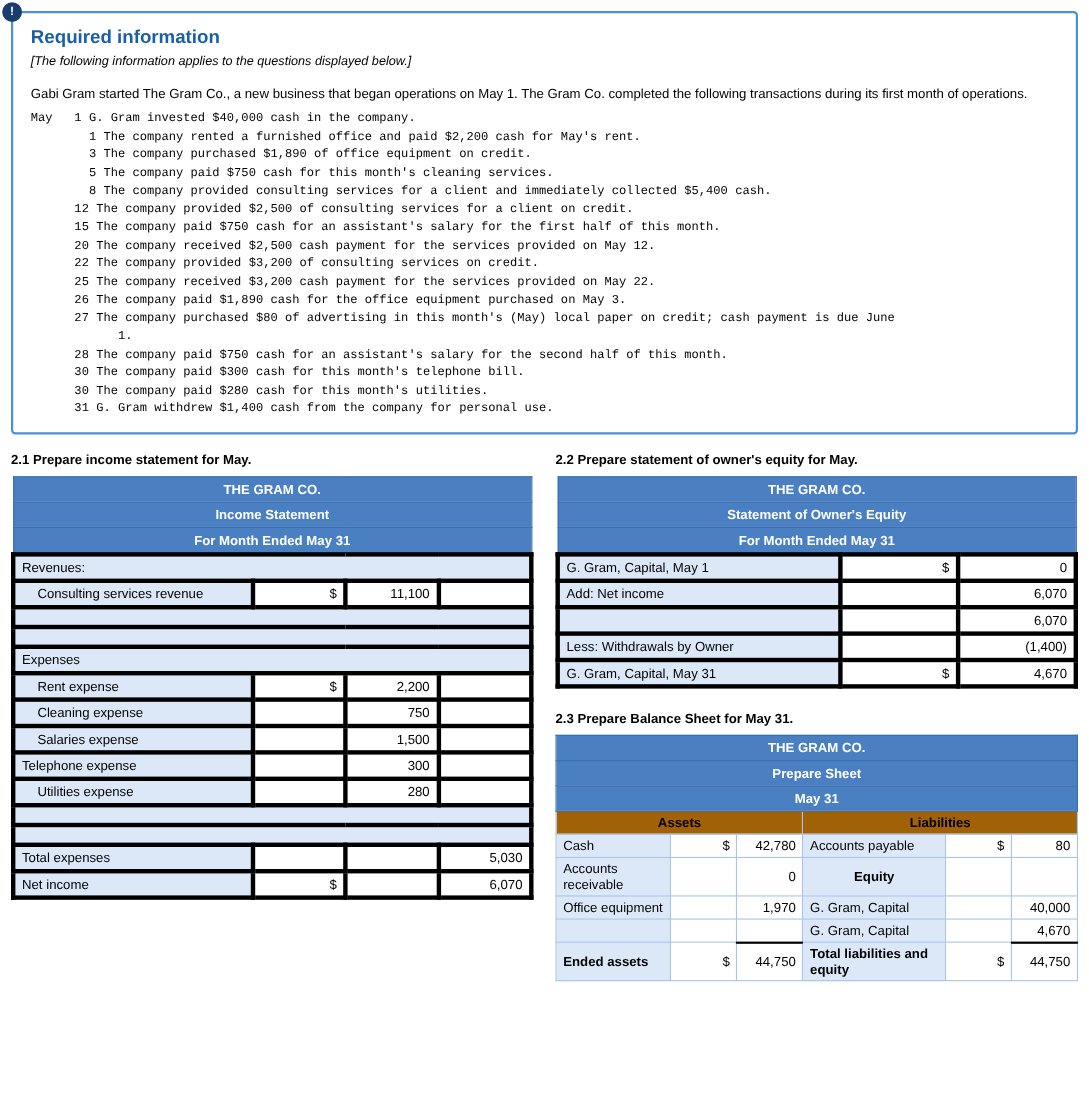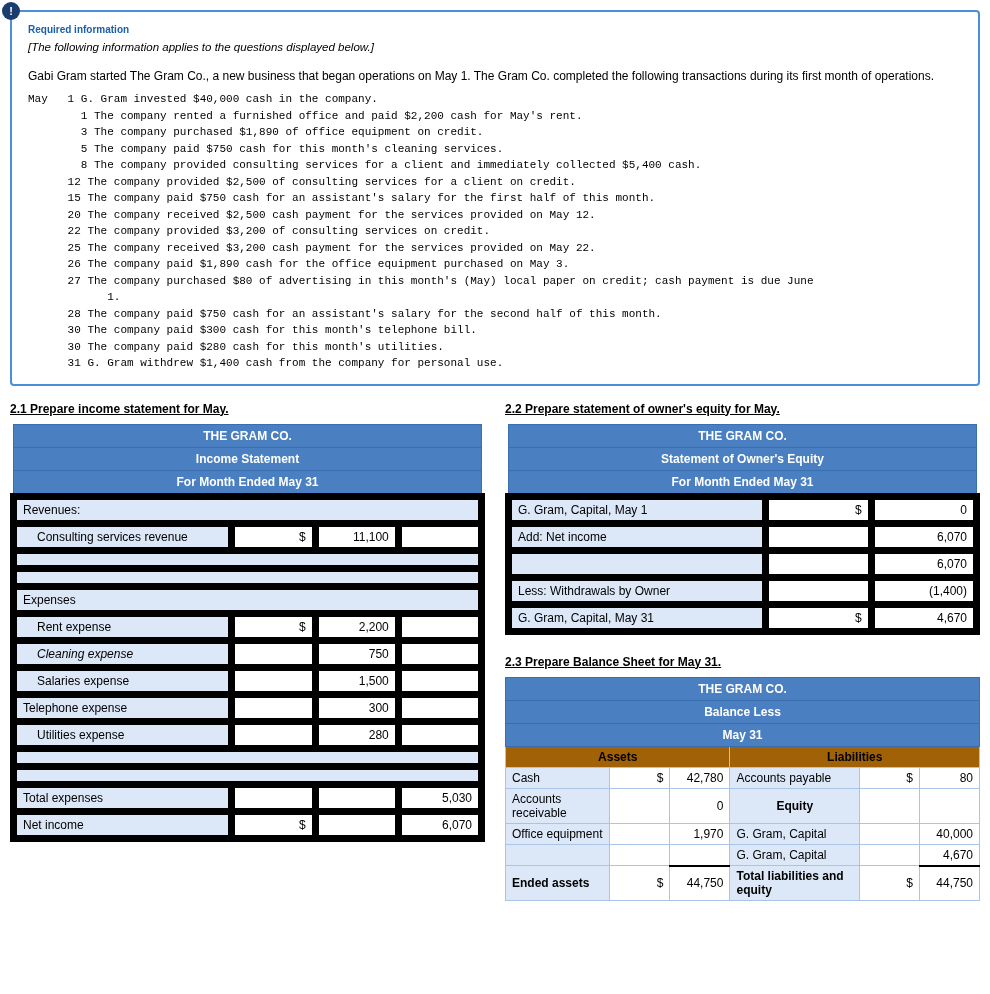--- a/index.html
+++ b/index.html
@@ -31,21 +31,21 @@
       color: #fff;
       border-radius: 50%;
       font-weight: bold;
       font-size: 11px;
       position: absolute;
       top: -10px;
       left: -10px;
     }
     .info-box h3 {
       color: #1a5fa8;
-      font-size: 10px;
+      font-size: 17px;
       font-weight: bold;
       margin-bottom: 6px;
     }
     .info-box .italic-line {
       font-style: italic;
       font-size: 11.5px;
       margin-bottom: 16px;
     }
     .info-box .intro-text {
       font-size: 12px;
@@ -64,40 +64,39 @@
       margin-bottom: 16px;
     }
     .left-col { flex: 1; }
     .right-col { flex: 1; }
 
     
     .section-label {
       font-size: 12px;
       font-weight: bold;
       margin-bottom: 8px;
-      text-decoration: underline;
     }
 
     
     .fin-table {
       width: 100%;
       border-collapse: collapse;
       font-size: 12px;
     }
     .fin-table .header-row td {
       background: #4a7fc1;
       color: #fff;
       text-align: center;
       font-weight: bold;
       padding: 4px 6px;
       border: 1px solid #3a6faf;
     }
     .fin-table td {
       padding: 3px 6px;
-      border: 7px solid #000000;
+      border: 4px solid #000000;
       background: #dce8f8;
     }
     .fin-table .label-cell {
       background: #dce8f8;
     }
     .fin-table .value-cell {
       text-align: right;
       background: #fff;
       min-width: 70px;
     }
@@ -197,21 +196,21 @@
       <tr>
         <td colspan="4" class="label-cell">Expenses</td>
       </tr>
       <tr>
         <td class="label-cell" style="padding-left:20px;">Rent expense</td>
         <td class="value-cell">$</td>
         <td class="value-cell">2,200</td>
         <td class="value-cell"></td>
       </tr>
       <tr>
-        <td class="label-cell" style="padding-left:20px;font-style:italic;">Cleaning expense</td>
+        <td class="label-cell" style="padding-left:20px;">Cleaning expense</td>
         <td class="value-cell"></td>
         <td class="value-cell">750</td>
         <td class="value-cell"></td>
       </tr>
       <tr>
         <td class="label-cell" style="padding-left:20px;">Salaries expense</td>
         <td class="value-cell"></td>
         <td class="value-cell">1,500</td>
         <td class="value-cell"></td>
       </tr>
@@ -291,21 +290,21 @@
       </table>
 
     <div style="margin-top:20px;">
       <div class="section-label">2.3 Prepare Balance Sheet for May 31.</div>
       <table class="bs-table">
         <tbody>
             <tr class="header-row">
           <td colspan="6">THE GRAM CO.</td>
         </tr>
         <tr class="header-row">
-          <td colspan="6">Balance Less</td>
+          <td colspan="6">Prepare Sheet</td>
         </tr>
         <tr class="header-row">
           <td colspan="6">May 31</td>
         </tr>
         <tr class="section-header">
           <td colspan="3">Assets</td>
           <td colspan="3">Liabilities</td>
         </tr>
 
         <tr>

